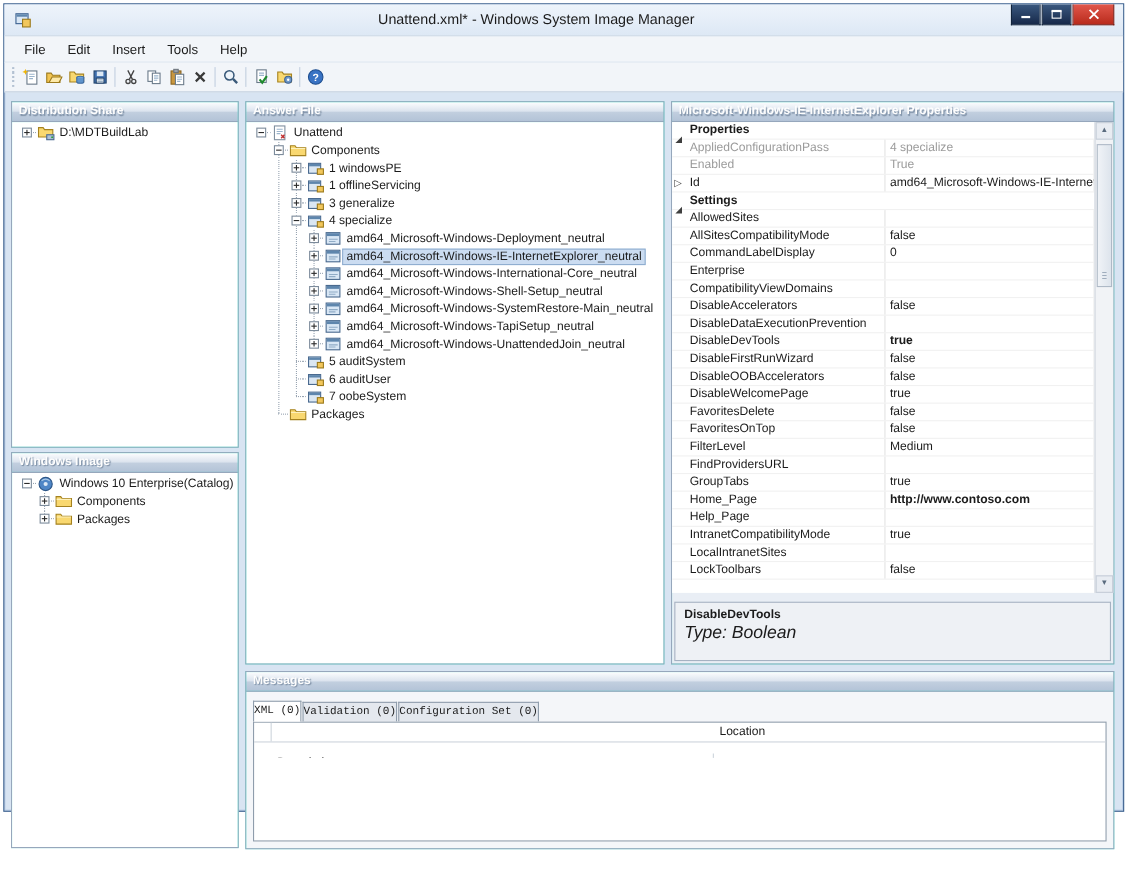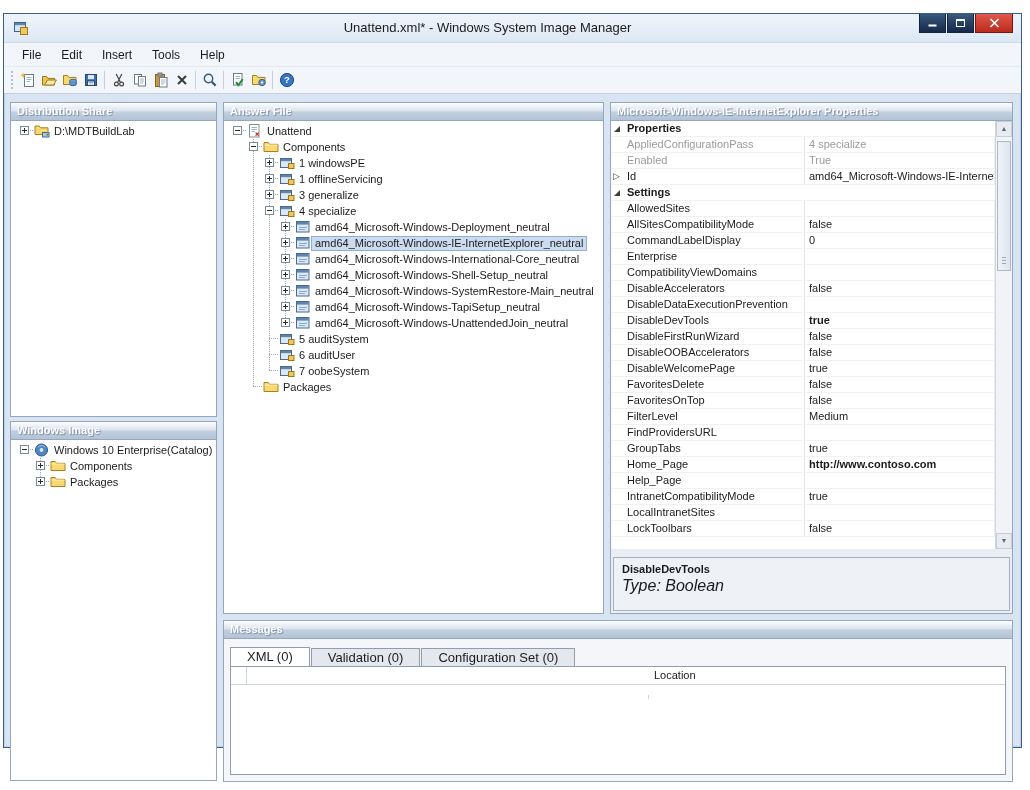--- a/index.html
+++ b/index.html
@@ -1,17 +1,17 @@
 <!DOCTYPE html>
 <html><head>
 <meta charset="utf-8">
 <style>
 *{margin:0;padding:0;box-sizing:border-box;}
 html,body{width:1030px;height:790px;background:#fff;font-family:"Liberation Sans",sans-serif;overflow:hidden;}
-.window{position:absolute;left:3px;top:13px;width:1019px;height:735px;background:#d8e4f2;border:1px solid #3a5e8c;box-shadow:inset 0 0 0 1px #bcd0e8;}
+.window{position:absolute;left:3px;top:3px;width:1019px;height:735px;background:#d8e4f2;border:1px solid #3a5e8c;box-shadow:inset 0 0 0 1px #bcd0e8;}
 
 .titlebar{position:absolute;left:0;top:0;right:0;height:28px;background:linear-gradient(#eef4fb,#dde8f5);}
 .titlebar .title{position:absolute;left:60px;right:110px;top:6px;text-align:center;font-size:13px;color:#1b1b1b;white-space:nowrap;overflow:hidden;}
 .app-icon{position:absolute;left:9px;top:6px;width:16px;height:16px;}
 .caption-buttons{position:absolute;right:8px;top:0;display:flex;gap:1px;z-index:5;}
 .cap-btn{width:27px;height:19px;display:flex;align-items:center;justify-content:center;border:1px solid #12243c;border-top:none;background:linear-gradient(#3a587f,#17294a);cursor:default;}
 .cap-btn.close{width:38px;background:linear-gradient(#e1574b,#b92b1c);border-color:#7c150c;}
 
 .menubar{position:absolute;left:0;top:28px;right:0;height:24px;background:#f2f5f9;border-top:1px solid #cdd9e7;display:flex;align-items:center;padding-left:8px;font-size:12px;color:#1b1b1b;}
 .menu-item{padding:4px 10px;}
@@ -45,41 +45,41 @@
 
 .props-body{position:absolute;left:0;top:18px;right:0;bottom:0;background:#e9eef5;}
 .prop-grid{position:absolute;left:0;top:0;right:17px;height:428px;background:#fff;overflow:hidden;}
 .grow{display:flex;height:16px;line-height:15px;font-size:11px;color:#1b1b1b;border-bottom:1px solid #f1f1f1;}
 .gmark{flex:0 0 14px;position:relative;}
 .tri{position:absolute;left:3px;top:5px;width:0;height:0;border-left:6px solid transparent;border-bottom:6px solid #3f3f3f;}
 .colm{position:absolute;left:2px;top:0;font-size:9px;font-style:normal;color:#3f3f3f;}
 .colm::after{content:"▷";}
 .gkey{flex:0 0 180px;padding-left:2px;border-right:1px solid #e3e3e3;overflow:hidden;white-space:nowrap;}
 .gval{flex:1;padding-left:4px;overflow:hidden;white-space:nowrap;border-right:1px solid #ededed;}
-.grow.cat{font-weight:bold;}
+.grow.cat{font-weight:bold;align-items:center;}
 .grow.cat .gkey{flex:1;border-right:none;}
 .muted .gkey,.muted .gval{color:#9b9b9b;}
 .gval.b{font-weight:bold;}
 
 .vscroll{position:absolute;right:0;top:0;width:17px;height:428px;background:#f1f3f6;border-left:1px solid #d0d6dd;}
 .sb-up,.sb-down{position:absolute;left:0;right:0;height:16px;background:#e8ecf2;border:1px solid #c5cdd8;color:#5a6b7e;font-size:7px;text-align:center;line-height:14px;}
 .sb-up{top:0;}
 .sb-down{bottom:0;}
 .sb-up::after{content:"▲";}
 .sb-down::after{content:"▼";}
 .sb-thumb{position:absolute;left:1px;right:1px;top:20px;height:130px;background:linear-gradient(to right,#f0f3f7,#dde4ec);border:1px solid #aeb9c6;}
 .sb-grip{position:absolute;left:4px;right:4px;bottom:6px;height:7px;background-image:repeating-linear-gradient(to bottom,#9fadbd 0 1px,transparent 1px 3px);}
 
 .prop-desc{position:absolute;left:2px;right:2px;bottom:2px;height:54px;background:#eef1f5;border:1px solid #a5b2c2;padding:5px 8px;}
 .pd-name{font-size:11px;font-weight:bold;color:#1b1b1b;}
 .pd-type{font-size:16px;color:#1b1b1b;margin-top:2px;font-style:italic;}
 
 .msgs-body{position:absolute;left:0;top:18px;right:0;bottom:0;background:#f4f6f9;}
 .tabs{position:absolute;left:6px;top:8px;right:6px;height:19px;}
-.tab{display:inline-block;height:18px;line-height:17px;padding:0 16px;font-size:13px;border:1px solid #8f9dac;border-bottom:none;background:#e4e8ee;margin-right:1px;vertical-align:bottom;color:#1b1b1b;position:relative;}
+.tab{display:inline-block;height:18px;line-height:17px;padding:0 0;font-size:10px;border:1px solid #8f9dac;border-bottom:none;background:#e4e8ee;margin-right:1px;vertical-align:bottom;color:#1b1b1b;position:relative;font-family:Liberation Mono, monospace;}
 .tab.active{background:#fff;height:19px;z-index:3;}
 .msg-table{position:absolute;left:6px;right:6px;top:27px;bottom:6px;background:#fff;border:1px solid #8f9dac;}
 .msg-head{display:flex;height:18px;border-bottom:1px solid #cdd4dc;font-size:11px;color:#1b1b1b;}
 .mh-cell{border-right:1px solid #cdd4dc;padding:2px 5px;white-space:nowrap;overflow:hidden;}
 .mh-cell.lead{flex:0 0 16px;padding:0;}
 .mh-cell.c0{flex:0 0 402px;margin-top:28px;}
 .mh-cell.c1{flex:1;border-right:none;}
 svg{display:block;}
 </style>
 </head>

